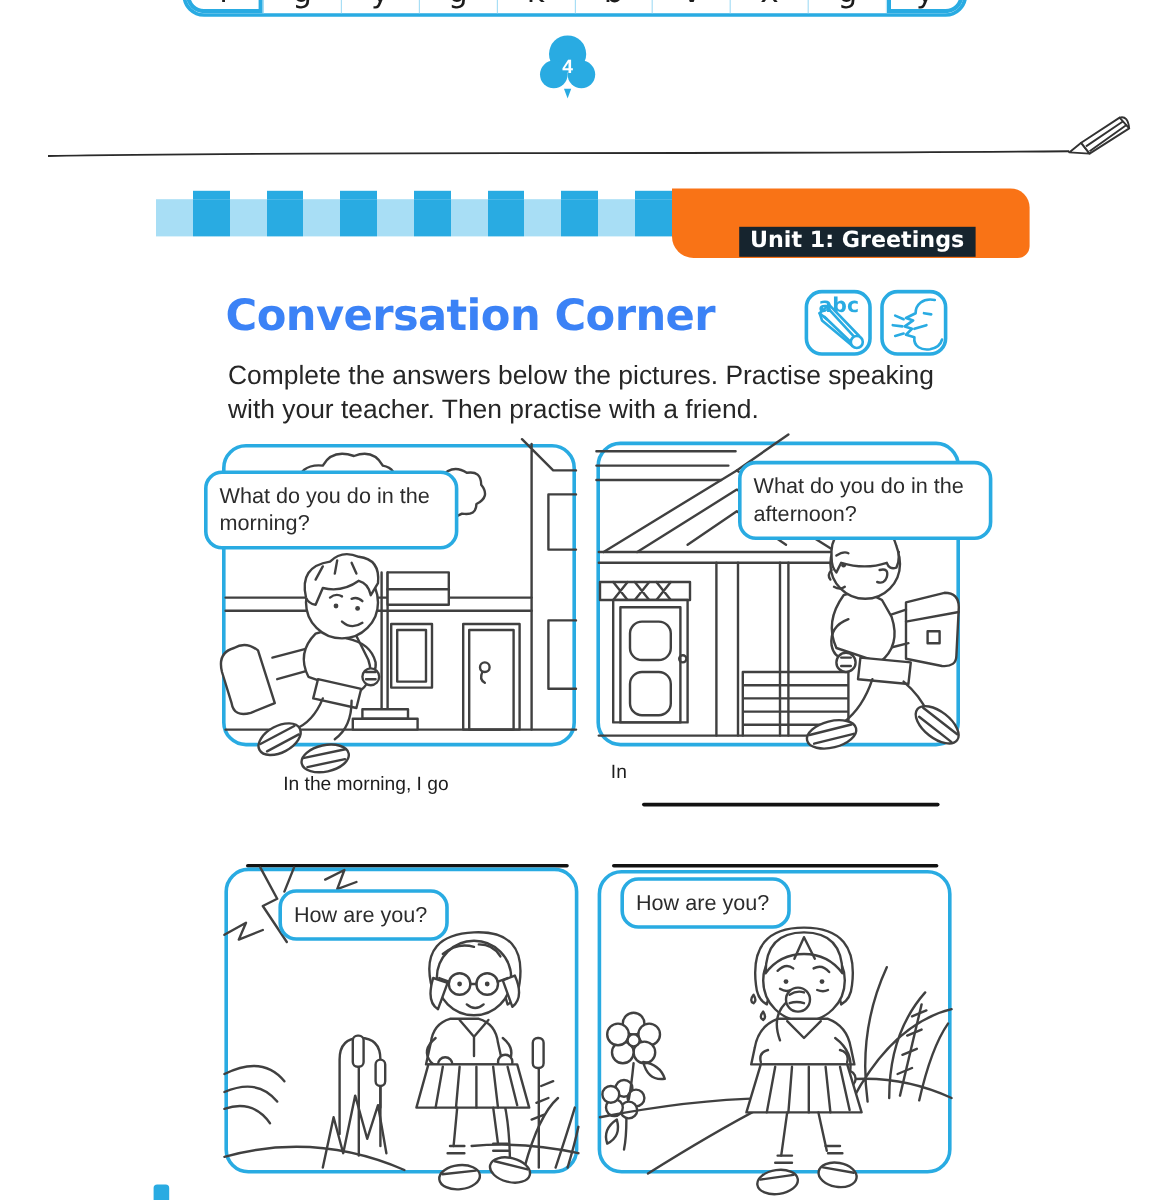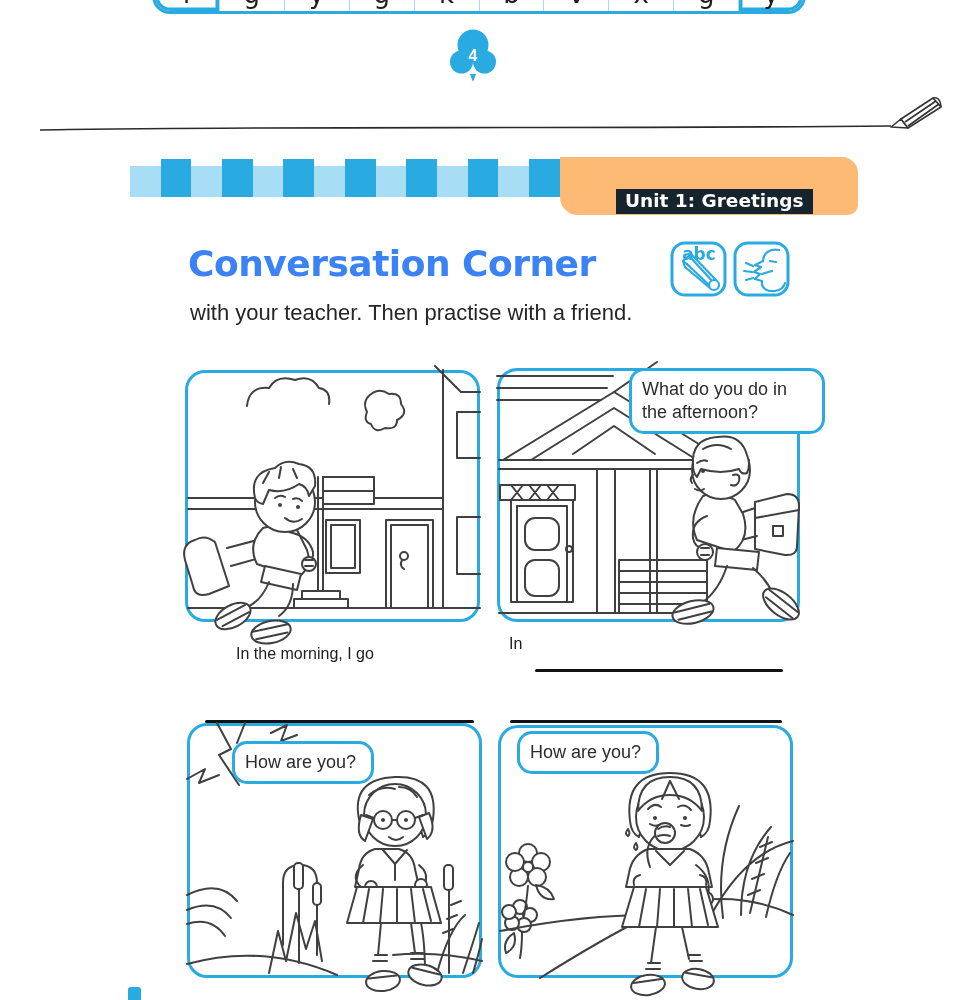--- a/index.html
+++ b/index.html
@@ -33,21 +33,21 @@
   .stripes .top{
     position:absolute; left:0; top:0; right:0; height:7px;
     background:repeating-linear-gradient(90deg, transparent 0 30.7px, #29ABE2 30.7px 61.4px);
   }
   .stripes .band{
     position:absolute; left:0; top:7px; right:0; bottom:0;
     background:repeating-linear-gradient(90deg, #A8DEF5 0 30.7px, #29ABE2 30.7px 61.4px);
   }
   .unit-block{
     position:absolute; left:560px; top:157px; width:298px; height:58px;
-    background:#fdba74; border-radius:0 16px 10px 18px;
+    background:#f97316; border-radius:0 16px 10px 18px;
   }
   .unit-label{
     position:absolute; left:56px; top:32px; background:#16242E; color:#fff;
     font-family:"DejaVu Sans", sans-serif; font-weight:bold; font-size:18.5px;
     padding:1px 9px 3px 9px; white-space:nowrap;
   }
   
   .page-title{
     position:absolute; left:188px; top:243px;
     font-family:"DejaVu Sans", sans-serif; font-weight:bold;
@@ -131,20 +131,21 @@
     <rect x="2" y="2" width="53" height="52" rx="13" fill="#fff" stroke="#29ABE2" stroke-width="3"></rect>
     <g stroke="#29ABE2" stroke-width="2.2" fill="none" stroke-linecap="round" stroke-linejoin="round">
       <path d="M46,9 C36,7 30,13 30,20 l-8,4 6,2 -7,5 6,2 -5,5 7,2 c-1,8 6,11 13,10 c6,-1 9,-4 10,-8"></path>
       <path d="M29,33 l10,-3"></path>
       <path d="M37,20 l6,1"></path>
       <path d="M13,22 l7,3 M11,30 l8,1 M13,39 l7,-2"></path>
     </g>
   </svg>
 
   <div class="instructions">
+    <div>Complete the answers below the pictures. Practise speaking</div>
     <div>with your teacher. Then practise with a friend.</div>
   </div>
 
   <div class="panel" style="left:185px; top:370px; width:295px; height:252px;">
     <svg width="295" height="252" viewBox="0 0 295 252">
       <g class="lineart">
         <path d="M62,36 q2,-20 22,-18 q8,-14 26,-8 q16,-6 24,8 q12,2 10,16"></path>
         <path d="M182,28 q10,-12 22,-4 q12,-2 12,10 q8,10 -4,16 q0,10 -12,8 q-10,6 -14,-4 q-8,-2 -4,-12 q-4,-8 0,-14"></path>
         <path d="M250,-4 L276,22 H295 M258,0 V238"></path>
         <path d="M3,128 H258 M3,139 H258"></path>
@@ -345,18 +346,19 @@
             </g>
           <g transform="rotate(10 200 254)">
               <ellipse cx="200" cy="254" rx="16" ry="10" fill="#fff"></ellipse>
               <path d="M187,250 h26"></path>
             </g>
         </g>
       </g>
     </svg>
   </div>
 
-  <div class="bubble" style="left:615px; top:368px; width:196px;margin-left:14px;">What do you do in the afternoon?</div>
+  <div class="bubble" style="left:170px; top:392px; width:212px;">What do you do in the morning?</div>
+  <div class="bubble" style="left:615px; top:384px; width:212px;">What do you do in the afternoon?</div>
   <div class="bubble" style="left:232px; top:741px; width:142px;">How are you?</div>
   <div class="bubble" style="left:517px; top:731px; width:142px;">How are you?</div>
 
   <div class="corner-mark"></div>
 </div>
 
 </body></html>

